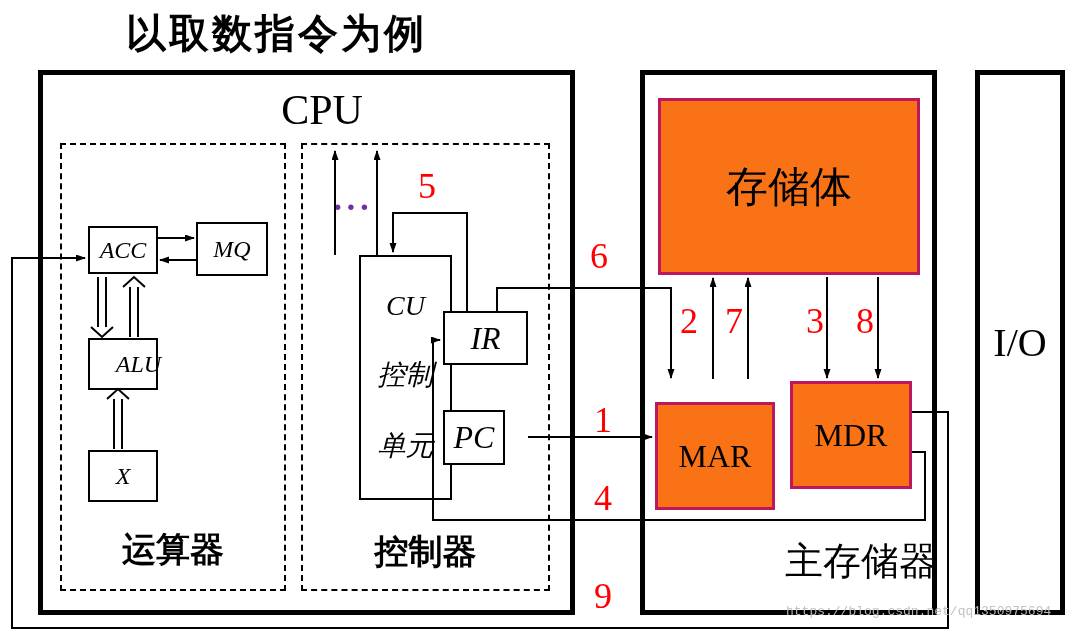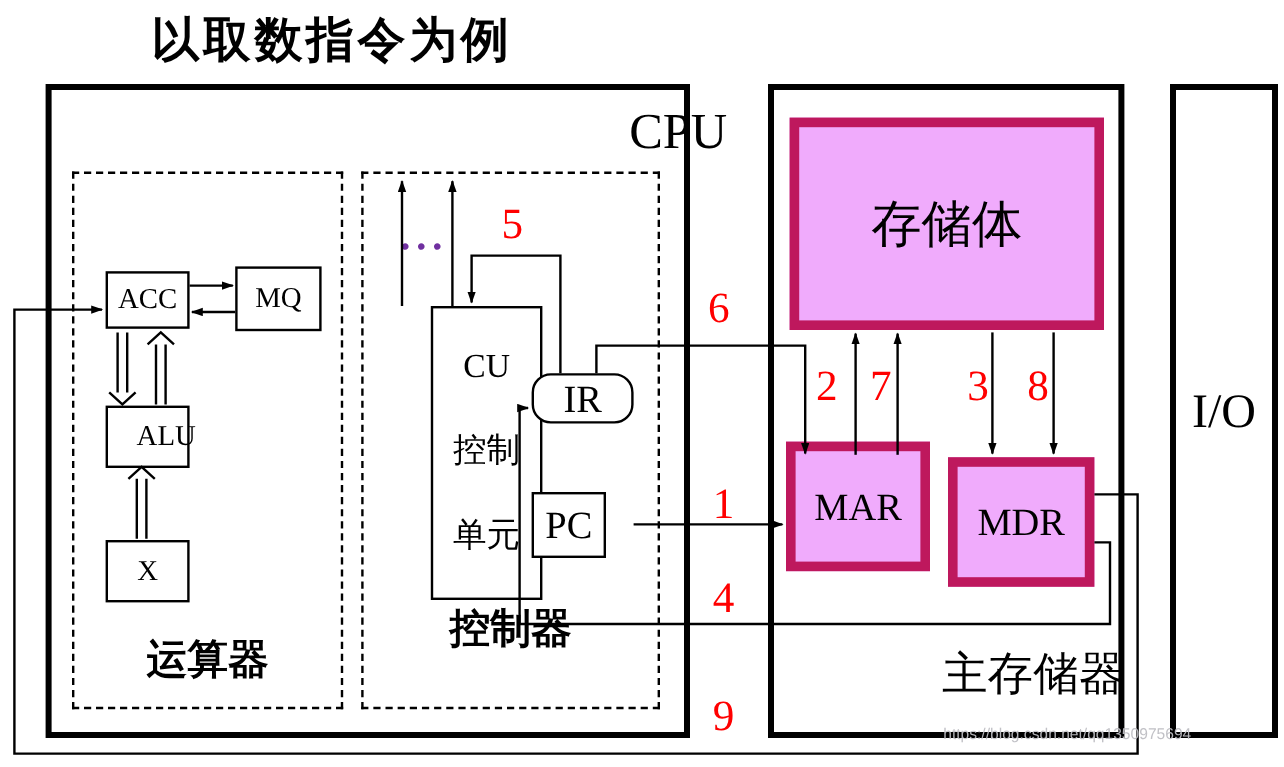--- a/index.html
+++ b/index.html
@@ -3,88 +3,88 @@
 <meta charset="utf-8">
 <style>
   html,body{margin:0;padding:0;background:#fff;}
   .stage{
     position:relative;width:1070px;height:639px;background:#fff;overflow:hidden;
     font-family:"Liberation Serif","DejaVu Serif",serif;color:#000;
   }
   .abs{position:absolute;}
   .thick{border:5px solid #000;box-sizing:border-box;background:transparent;}
   .thin{border:2px solid #000;box-sizing:border-box;background:#fff;
-        display:flex;align-items:center;justify-content:center;}
-  .thin3{border:8px solid #be185d;box-sizing:border-box;background:#f0abfc;
+        display:flex;align-items:center;justify-content:center;font-style:italic;}
+  .thin3{border:3px solid #be185d;box-sizing:border-box;background:#f97316;
         display:flex;align-items:center;justify-content:center;}
   .dashed{border:2px dashed #000;box-sizing:border-box;}
   .ctr{text-align:center;}
   .title{font-family:"DejaVu Sans","Liberation Sans",sans-serif;font-weight:bold;
          font-size:40px;letter-spacing:3px;}
   .big-serif{font-size:42px;}
   .reg-label{font-size:24px;}
   .reg-label-lg{font-size:32px;}
   .cjk{font-size:34px;font-weight:bold;}
   .stepnum{color:var(--step,#f00);font-size:36px;line-height:1;}
   .dots{color:var(--dots,#7030a0);font-size:34px;font-weight:bold;letter-spacing:2px;line-height:1;}
   .cu-box{display:flex;flex-direction:column;align-items:center;justify-content:space-evenly;margin-left:41px;}
   .cu-box span{font-size:28px;}
-  .watermark{font-family:Liberation Sans, sans-serif;
+  .watermark{font-family:Liberation Mono, monospace;
              font-size:13px;color:rgba(190,190,195,0.95);z-index:5;}
   svg.overlay{position:absolute;left:0;top:0;pointer-events:none;z-index:4;}
 </style>
 </head>
 <body>
 
 <div class="stage">
 
   <div class="abs title" style="left:126px;top:6px;">以取数指令为例</div>
 
   <div class="abs thick" style="left:38px;top:70px;width:537px;height:545px;"></div>
-  <div class="abs ctr big-serif" style="left:38px;top:86px;width:568px;text-align:right;">CPU</div>
+  <div class="abs ctr big-serif" style="left:38px;top:86px;width:568px;">CPU</div>
 
   <div class="abs dashed" style="left:60px;top:143px;width:226px;height:448px;"></div>
   <div class="abs ctr cjk" style="left:60px;top:527px;width:226px;">运算器</div>
 
   <div class="abs thin" style="left:88px;top:226px;width:70px;height:48px;">
     <span class="reg-label">ACC</span>
   </div>
   <div class="abs thin" style="left:196px;top:222px;width:72px;height:54px;">
     <span class="reg-label">MQ</span>
   </div>
   <div class="abs thin" style="left:88px;top:338px;width:70px;height:52px;padding-left:31px;">
     <span class="reg-label">ALU</span>
   </div>
   <div class="abs thin" style="left:88px;top:450px;width:70px;height:52px;">
     <span class="reg-label">X</span>
   </div>
 
   <div class="abs dashed" style="left:301px;top:143px;width:249px;height:448px;"></div>
-  <div class="abs ctr cjk" style="left:301px;top:501px;width:249px;">控制器</div>
+  <div class="abs ctr cjk" style="left:301px;top:529px;width:249px;">控制器</div>
 
   <div class="abs thin cu-box" style="left:318px;top:255px;width:93px;height:245px;">
     <span>CU</span>
     <span>控制</span>
     <span>单元</span>
   </div>
 
   <div class="abs dots" style="left:332px;top:190px;">···</div>
 
-  <div class="abs thin" style="left:443px;top:311px;width:85px;height:42px;border-radius:16px;">
+  <div class="abs thin" style="left:443px;top:311px;width:85px;height:54px;">
     <span class="reg-label-lg">IR</span>
   </div>
   <div class="abs thin" style="left:443px;top:410px;width:62px;height:55px;">
     <span class="reg-label-lg">PC</span>
   </div>
 
   <div class="abs thick" style="left:640px;top:70px;width:297px;height:545px;"></div>
   <div class="abs thin3" style="left:658px;top:98px;width:262px;height:177px;">
     <span style="font-size:42px;">存储体</span>
   </div>
-  <div class="abs thin3" style="left:655px;top:368px;width:120px;height:108px;justify-content:center;">
+  <div class="abs thin3" style="left:655px;top:402px;width:120px;height:108px;justify-content:center;">
     <span class="reg-label-lg">MAR</span>
   </div>
   <div class="abs thin3" style="left:790px;top:381px;width:122px;height:108px;">
     <span class="reg-label-lg">MDR</span>
   </div>
   <div class="abs ctr" style="left:640px;top:536px;width:297px;font-size:38px;text-align:right;">主存储器</div>
 
   <div class="abs thick" style="left:975px;top:70px;width:90px;height:545px;display:flex;align-items:center;justify-content:center;">
     <span style="font-size:40px;">I/O</span>
   </div>

